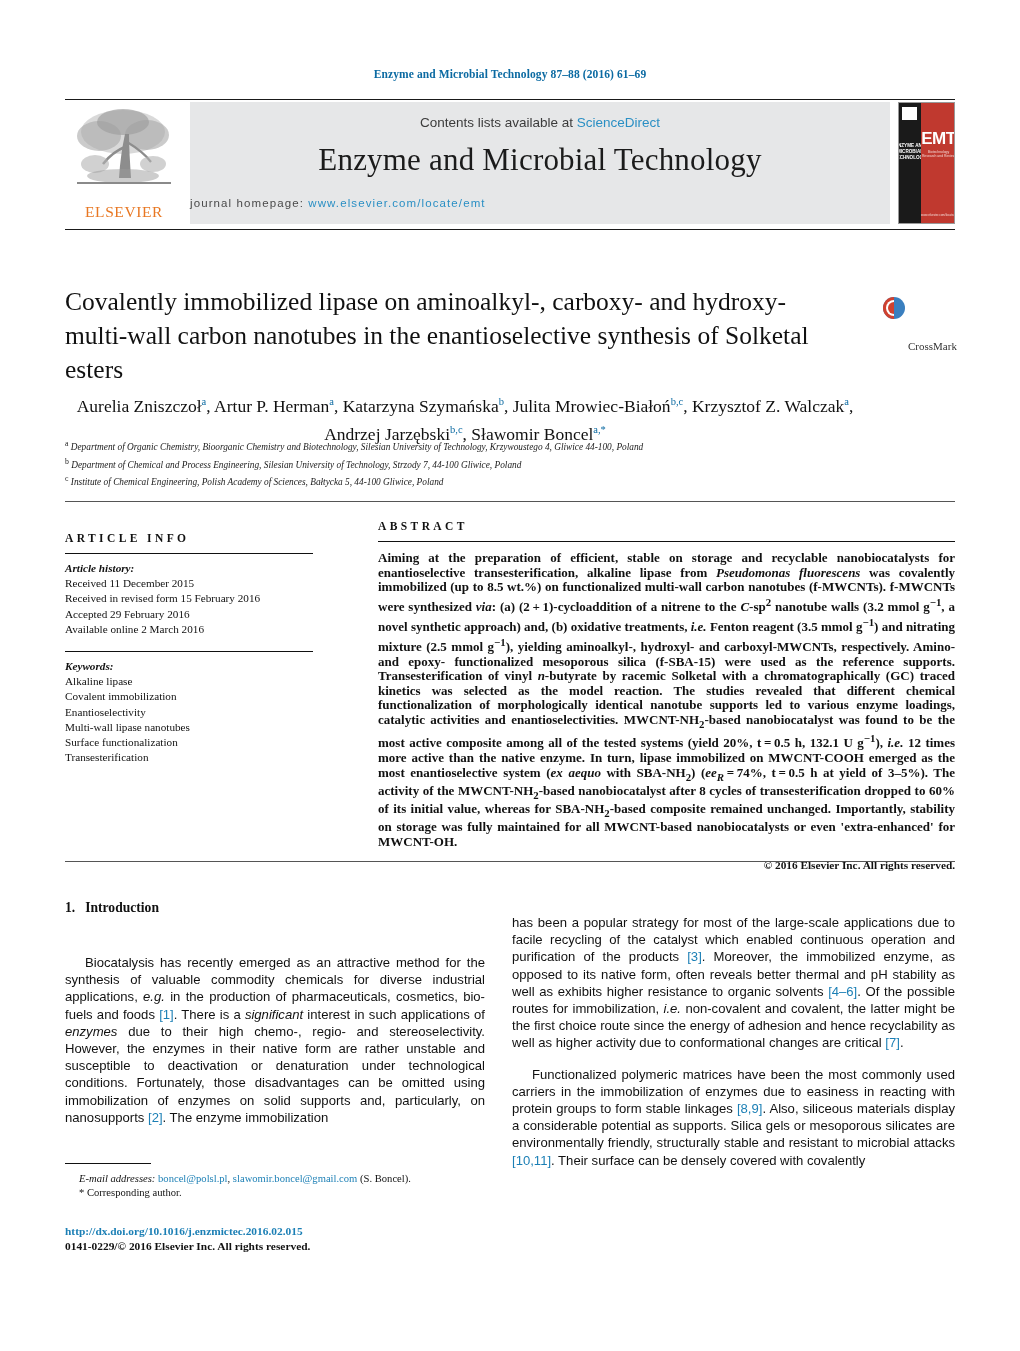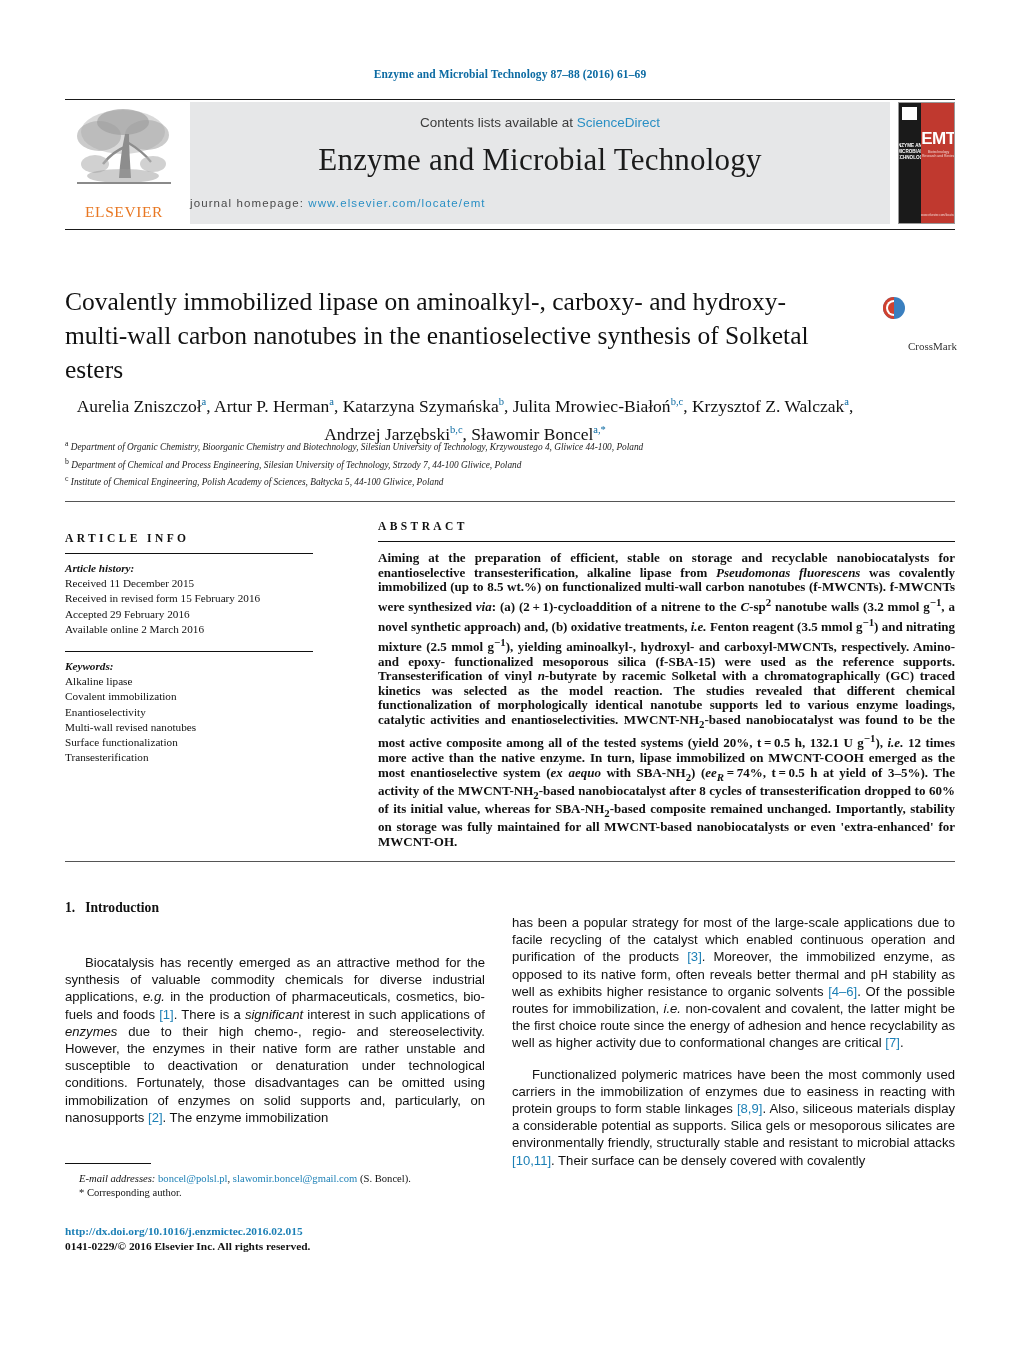--- a/index.html
+++ b/index.html
@@ -454,30 +454,31 @@
       <div>Received in revised form 15 February 2016</div>
       <div>Accepted 29 February 2016</div>
       <div>Available online 2 March 2016</div>
     </div>
     <div class="kw-rule"></div>
     <div class="info-block">
       <div class="ital">Keywords:</div>
       <div>Alkaline lipase</div>
       <div>Covalent immobilization</div>
       <div>Enantioselectivity</div>
-      <div>Multi-wall revised nanotubes</div>
+      <div>Multi-wall lipase nanotubes</div>
       <div>Surface functionalization</div>
       <div>Transesterification</div>
     </div>
   </div>
 
   <div class="abs-col">
     <div class="sec-head">ABSTRACT</div>
     <div class="abs-rule"></div>
     <div class="abs-text">Aiming at the preparation of efficient, stable on storage and recyclable nanobiocatalysts for enantioselective transesterification, alkaline lipase from <em>Pseudomonas fluorescens</em> was covalently immobilized (up to 8.5&nbsp;wt.%) on functionalized multi-wall carbon nanotubes (f-MWCNTs). f-MWCNTs were synthesized <em>via</em>: (a) (2 + 1)-cycloaddition of a nitrene to the <em>C</em>-sp<sup>2</sup> nanotube walls (3.2&nbsp;mmol&nbsp;g<sup>−1</sup>, a novel synthetic approach) and, (b) oxidative treatments, <em>i.e.</em> Fenton reagent (3.5&nbsp;mmol&nbsp;g<sup>−1</sup>) and nitrating mixture (2.5&nbsp;mmol&nbsp;g<sup>−1</sup>), yielding aminoalkyl-, hydroxyl- and carboxyl-MWCNTs, respectively. Amino- and epoxy- functionalized mesoporous silica (f-SBA-15) were used as the reference supports. Transesterification of vinyl <em>n</em>-butyrate by racemic Solketal with a chromatographically (GC) traced kinetics was selected as the model reaction. The studies revealed that different chemical functionalization of morphologically identical nanotube supports led to various enzyme loadings, catalytic activities and enantioselectivities. MWCNT-NH<sub>2</sub>-based nanobiocatalyst was found to be the most active composite among all of the tested systems (yield 20%, t = 0.5&nbsp;h, 132.1&nbsp;U&nbsp;g<sup>−1</sup>), <em>i.e.</em> 12 times more active than the native enzyme. In turn, lipase immobilized on MWCNT-COOH emerged as the most enantioselective system (<em>ex aequo</em> with SBA-NH<sub>2</sub>) (<em>ee<sub>R</sub></em> = 74%, t = 0.5&nbsp;h at yield of 3–5%). The activity of the MWCNT-NH<sub>2</sub>-based nanobiocatalyst after 8 cycles of transesterification dropped to 60% of its initial value, whereas for SBA-NH<sub>2</sub>-based composite remained unchanged. Importantly, stability on storage was fully maintained for all MWCNT-based nanobiocatalysts or even 'extra-enhanced' for MWCNT-OH.</div>
+    <div class="abs-copy">© 2016 Elsevier Inc. All rights reserved.</div>
   </div>
 
   <div class="rule-body"></div>
 
   <div class="body-left">
     <div class="body-head"><span class="num">1.</span><span>Introduction</span></div>
     <p class="para">Biocatalysis has recently emerged as an attractive method for the synthesis of valuable commodity chemicals for diverse industrial applications, <em>e.g.</em> in the production of pharmaceuticals, cosmetics, bio-fuels and foods <span class="ref">[1]</span>. There is a <em>significant</em> interest in such applications of <em>enzymes</em> due to their high chemo-, regio- and stereoselectivity. However, the enzymes in their native form are rather unstable and susceptible to deactivation or denaturation under technological conditions. Fortunately, those disadvantages can be omitted using immobilization of enzymes on solid supports and, particularly, on nanosupports <span class="ref">[2]</span>. The enzyme immobilization</p>
   </div>
 
   <div class="body-right">

